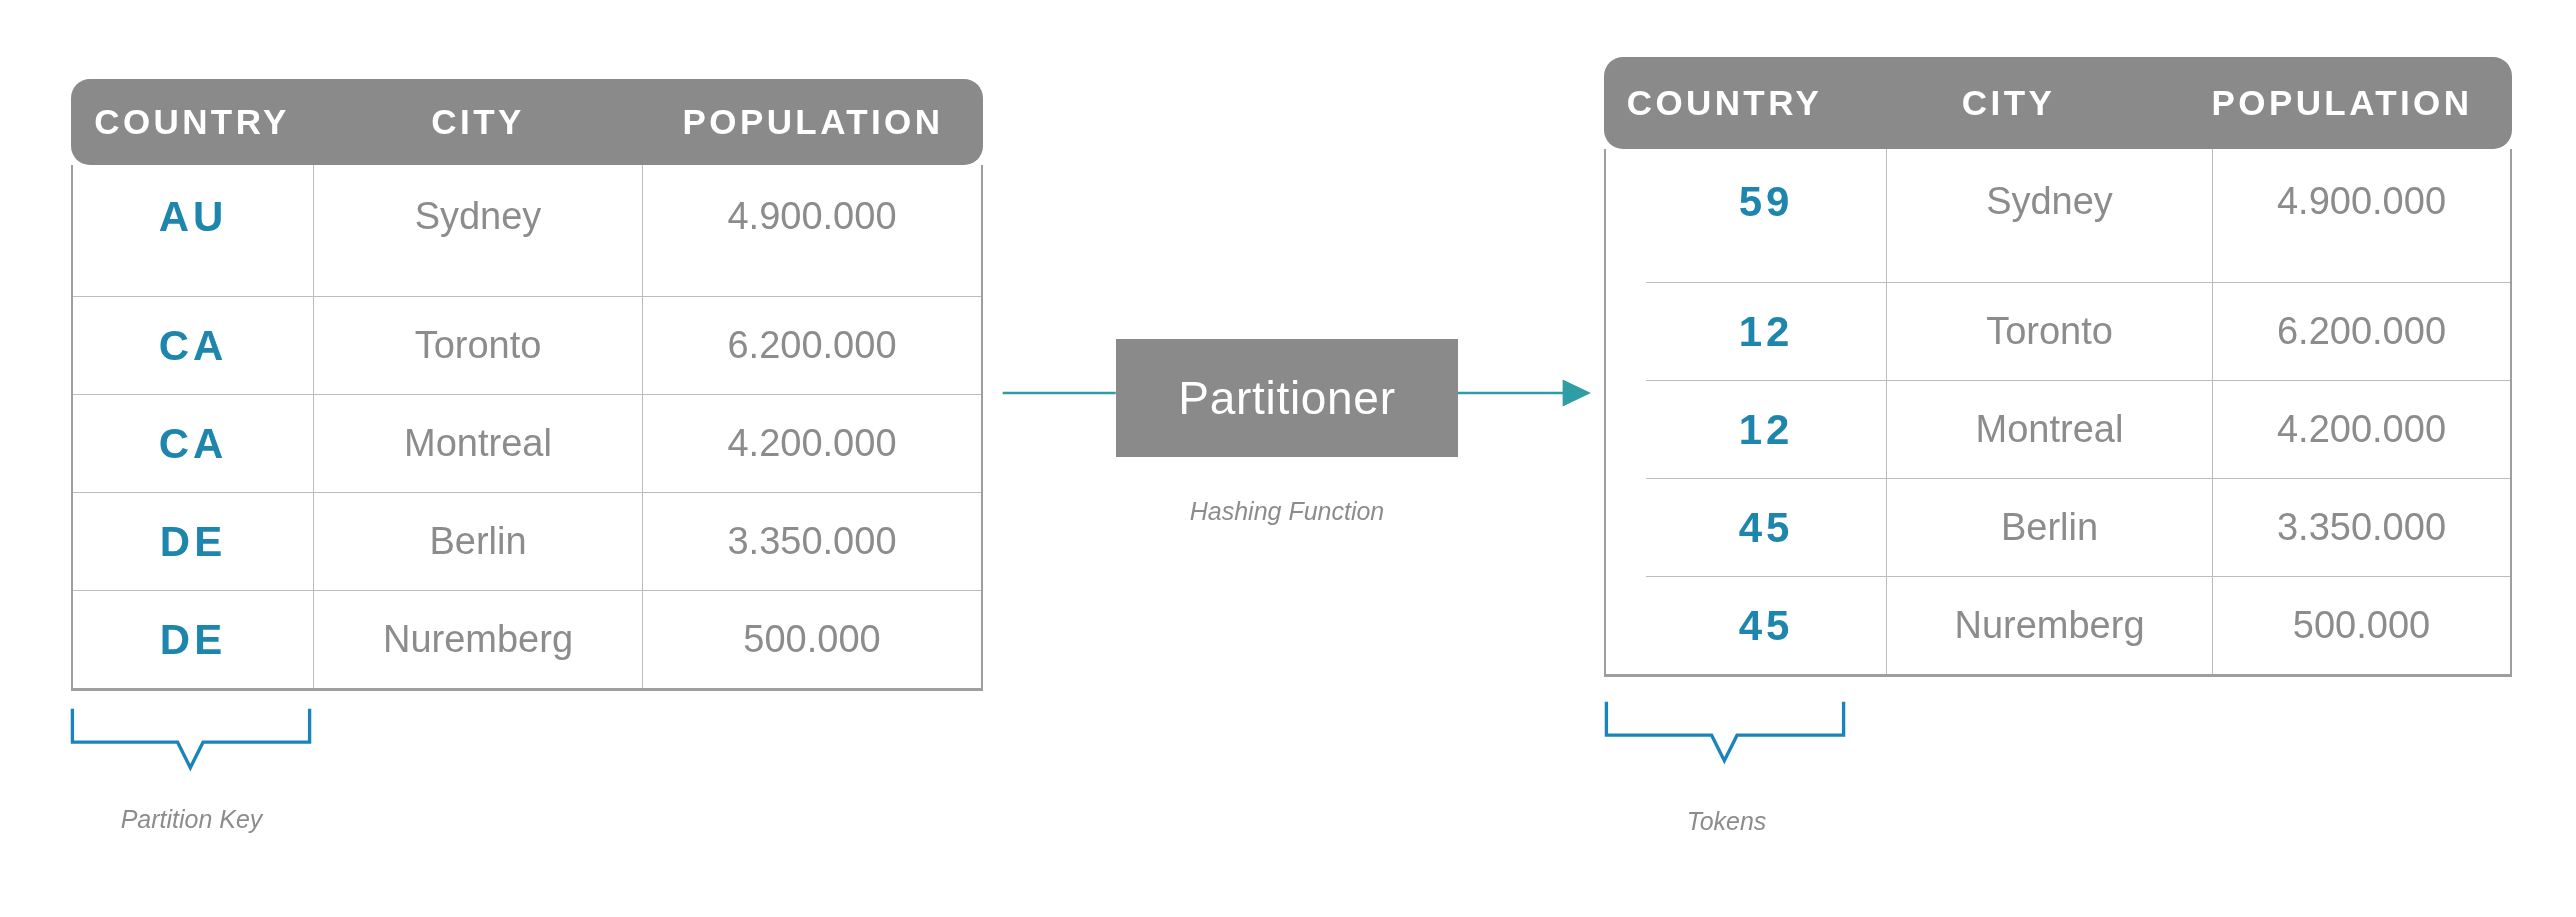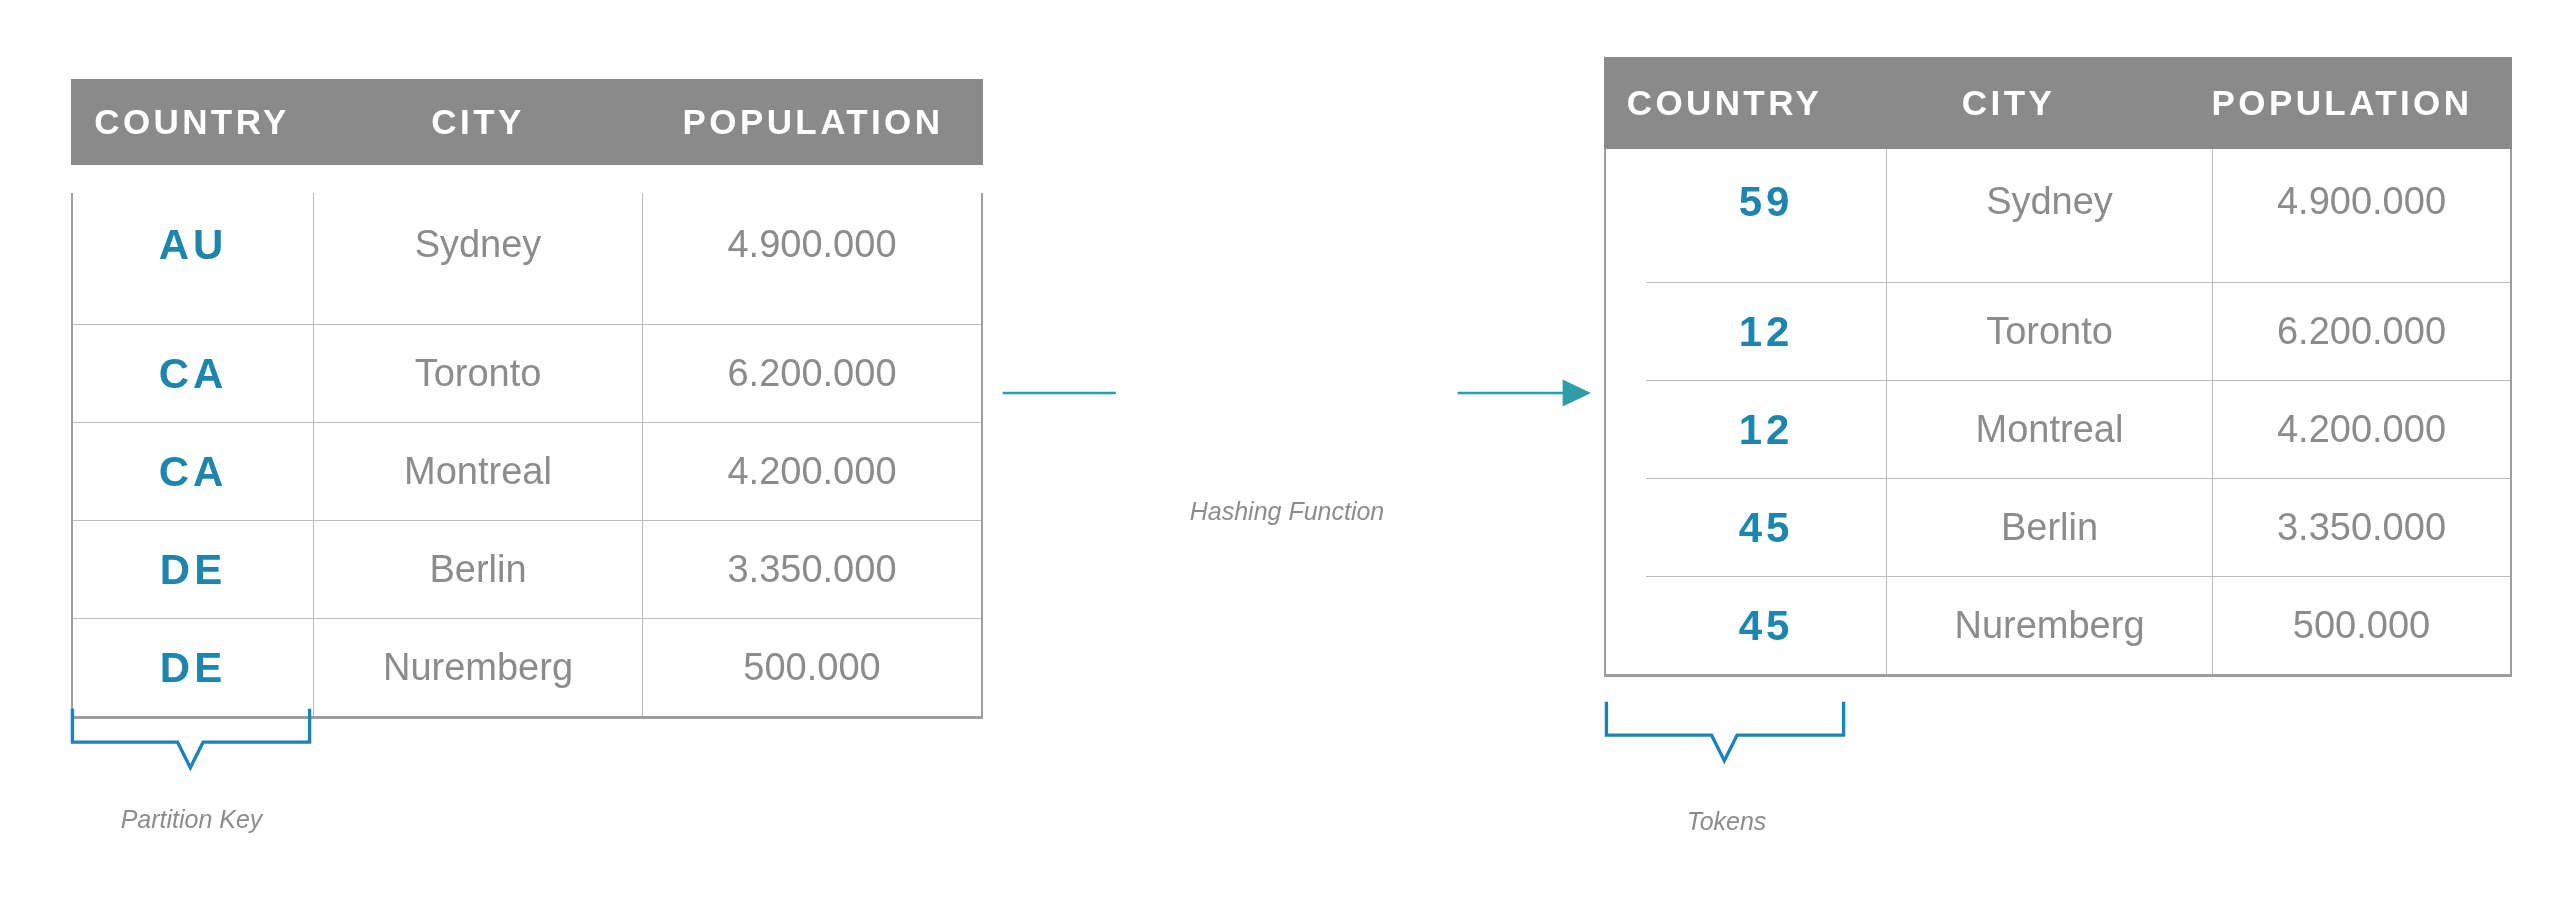--- a/index.html
+++ b/index.html
@@ -19,20 +19,21 @@
   .canvas { position: absolute; left: 0; top: 0; width: 2576px; height: 918px; }
 
   
   .dtable { position: absolute; }
   .dtable .thead {
     display: grid;
     width: 100%;
     background: var(--header-gray);
     align-items: center;
     justify-items: center;
+    border-radius: 19px;
   }
   .dtable .th {
     color: #ffffff;
     font-weight: bold;
     font-size: 35px;
     letter-spacing: 3.4px;
     white-space: nowrap;
   }
   .dtable .tbody {
     display: grid;
@@ -56,21 +57,21 @@
   .cell:nth-child(-n+3) { border-top: none; padding-bottom: 28px; }
   .cell.key {
     color: var(--key-blue);
     font-weight: bold;
     font-size: 42px;
     letter-spacing: 4px;
   }
 
   #left-table { left: 71px; top: 79px; width: 912px; }
   #left-table .thead { height: 86px; grid-template-columns: 242px 330px 1fr; }
-  #left-table .tbody { grid-template-columns: 240px 329px 1fr; grid-template-rows: 131px 98px 98px 98px 98px; margin-top: 28px; }
+  #left-table .tbody { grid-template-columns: 240px 329px 1fr; grid-template-rows: 131px 98px 98px 98px 98px; }
 
   #right-table { left: 1604px; top: 57px; width: 908px; }
   #right-table .thead { height: 92px; grid-template-columns: 241px 327px 1fr; }
   #right-table .tbody { grid-template-columns: 240px 326px 1fr; grid-template-rows: 133px 98px 98px 98px 98px; padding-left: 40px; }
 
   
   .partitioner-box {
     position: absolute;
     left: 1116px; top: 339px;
     width: 342px; height: 118px;
@@ -138,20 +139,23 @@
       <div class="cell">500.000</div>
     </div>
   </div>
 
   <svg class="arrow-svg" viewBox="0 0 890 44" xmlns="http://www.w3.org/2000/svg">
     <path class="seg" d="M4 22 H172"></path>
     <path class="seg" d="M680 22 H840"></path>
     <polygon class="head" points="836,2 878,22 836,42"></polygon>
   </svg>
 
+  <div class="partitioner-box">
+    <div class="partitioner-label">Partitioner</div>
+  </div>
   <div class="caption" id="hashing-caption">Hashing Function</div>
 
   <div class="dtable" id="right-table">
     <div class="thead">
       <div class="th">COUNTRY</div>
       <div class="th">CITY</div>
       <div class="th">POPULATION</div>
     </div>
     <div class="tbody">
       <div class="cell key">59</div>

